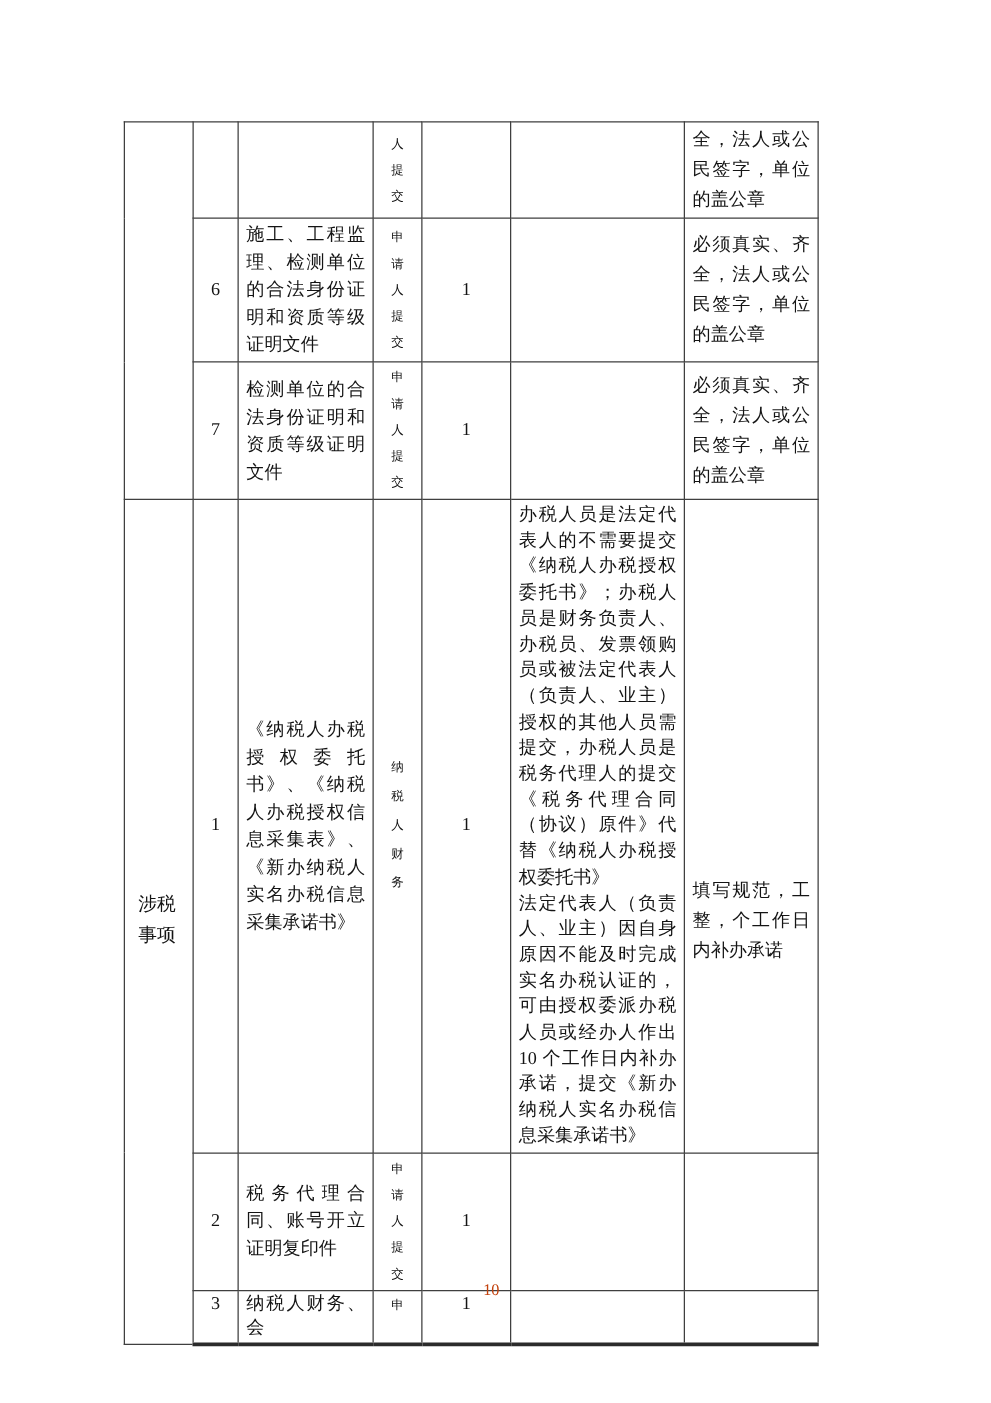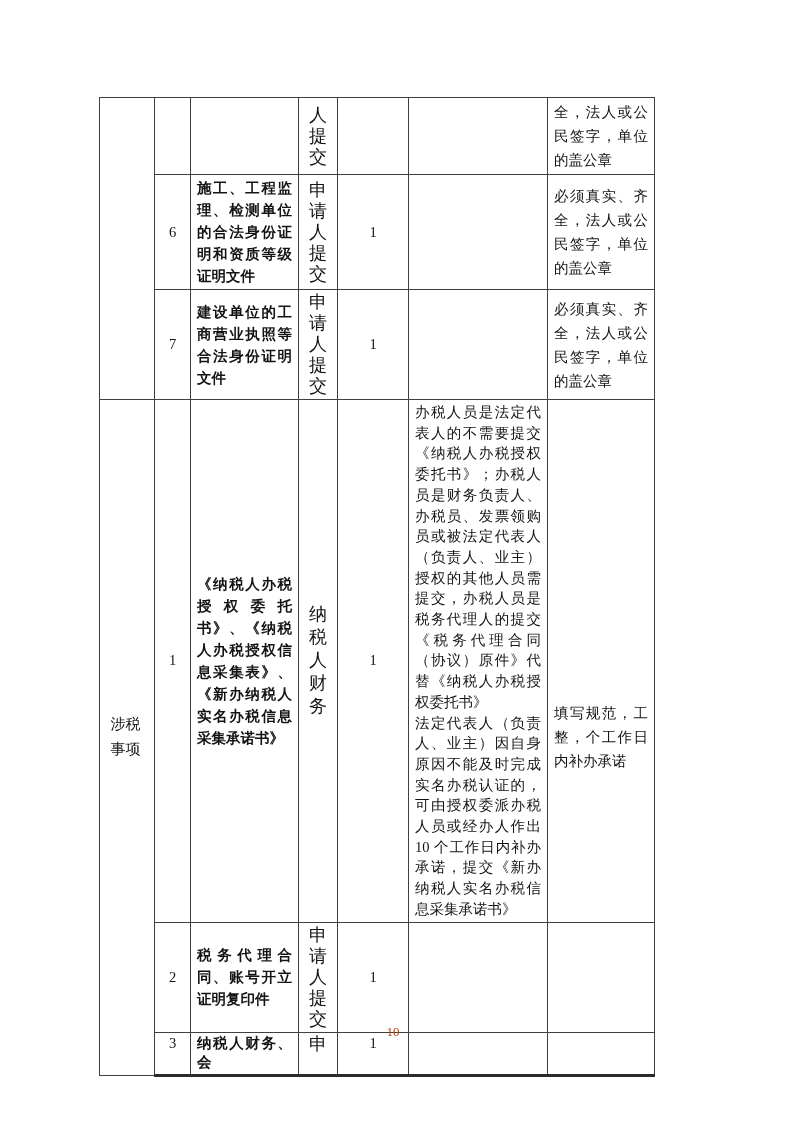--- a/index.html
+++ b/index.html
@@ -28,23 +28,23 @@
   tr.r0{height:71px;}
   tr.r1{height:105px;}
   tr.r2{height:110px;}
   tr.r3{height:510px;}
   tr.r4{height:107px;}
   tr.r5{height:22px;}
   tr.r5 td{border-bottom:3px solid #2b2b2b;vertical-align:top;padding-top:1px;line-height:19px;}
   td.section-cell{text-align:center;}
   .section-label{width:2.2em;margin:0 auto;word-break:break-all;line-height:25px;font-size:15px;text-align:left;}
   td.num{text-align:center;font-size:14px;}
-  td.doc{text-align:justify;line-height:22px;font-size:15px;padding:2px 7px;font-weight:bold;}
+  td.doc{text-align:justify;line-height:22px;font-size:15px;padding:2px 7px;}
   td.sub{padding:1px 0;}
-  .vtext{width:1.1em;margin:0 auto;word-break:break-all;line-height:21px;font-size:18px;text-align:center;}
+  .vtext{width:1.1em;margin:0 auto;word-break:break-all;line-height:21px;font-size:10px;text-align:center;}
   .vtext.wide{line-height:23px;}
   td.cnt{text-align:center;font-size:14px;}
   td.desc{vertical-align:top;text-align:justify;line-height:20.7px;font-size:14px;padding:4px 6px 2px 6px;}
   td.desc .para{margin:0;}
   td.req{text-align:justify;line-height:24px;font-size:13.5px;padding:2px 7px;margin-left:39px;}
   td.vtop{vertical-align:top;padding-top:2px;}
   .push-down{padding-top:152px;}
   .page-number{
     position:absolute;top:1024px;left:0;width:786px;
     text-align:center;font-size:13px;color:#c2410c;
@@ -87,21 +87,21 @@
         <td class="sub">
           <div class="vtext">申请人提交</div>
         </td>
         <td class="cnt">1</td>
         <td class="desc"></td>
         <td class="req">必须真实、齐全，法人或公民签字，单位的盖公章</td>
       </tr>
 
       <tr class="r2">
         <td class="num">7</td>
-        <td class="doc">建设单位的工商营业执照等合法身份证明文件</td>
+        <td class="doc">检测单位的合法身份证明和资质等级证明文件</td>
         <td class="sub">
           <div class="vtext">申请人提交</div>
         </td>
         <td class="cnt">1</td>
         <td class="desc"></td>
         <td class="req">必须真实、齐全，法人或公民签字，单位的盖公章</td>
       </tr>
 
       <tr class="r3">
         <td class="section-cell" rowspan="3">

